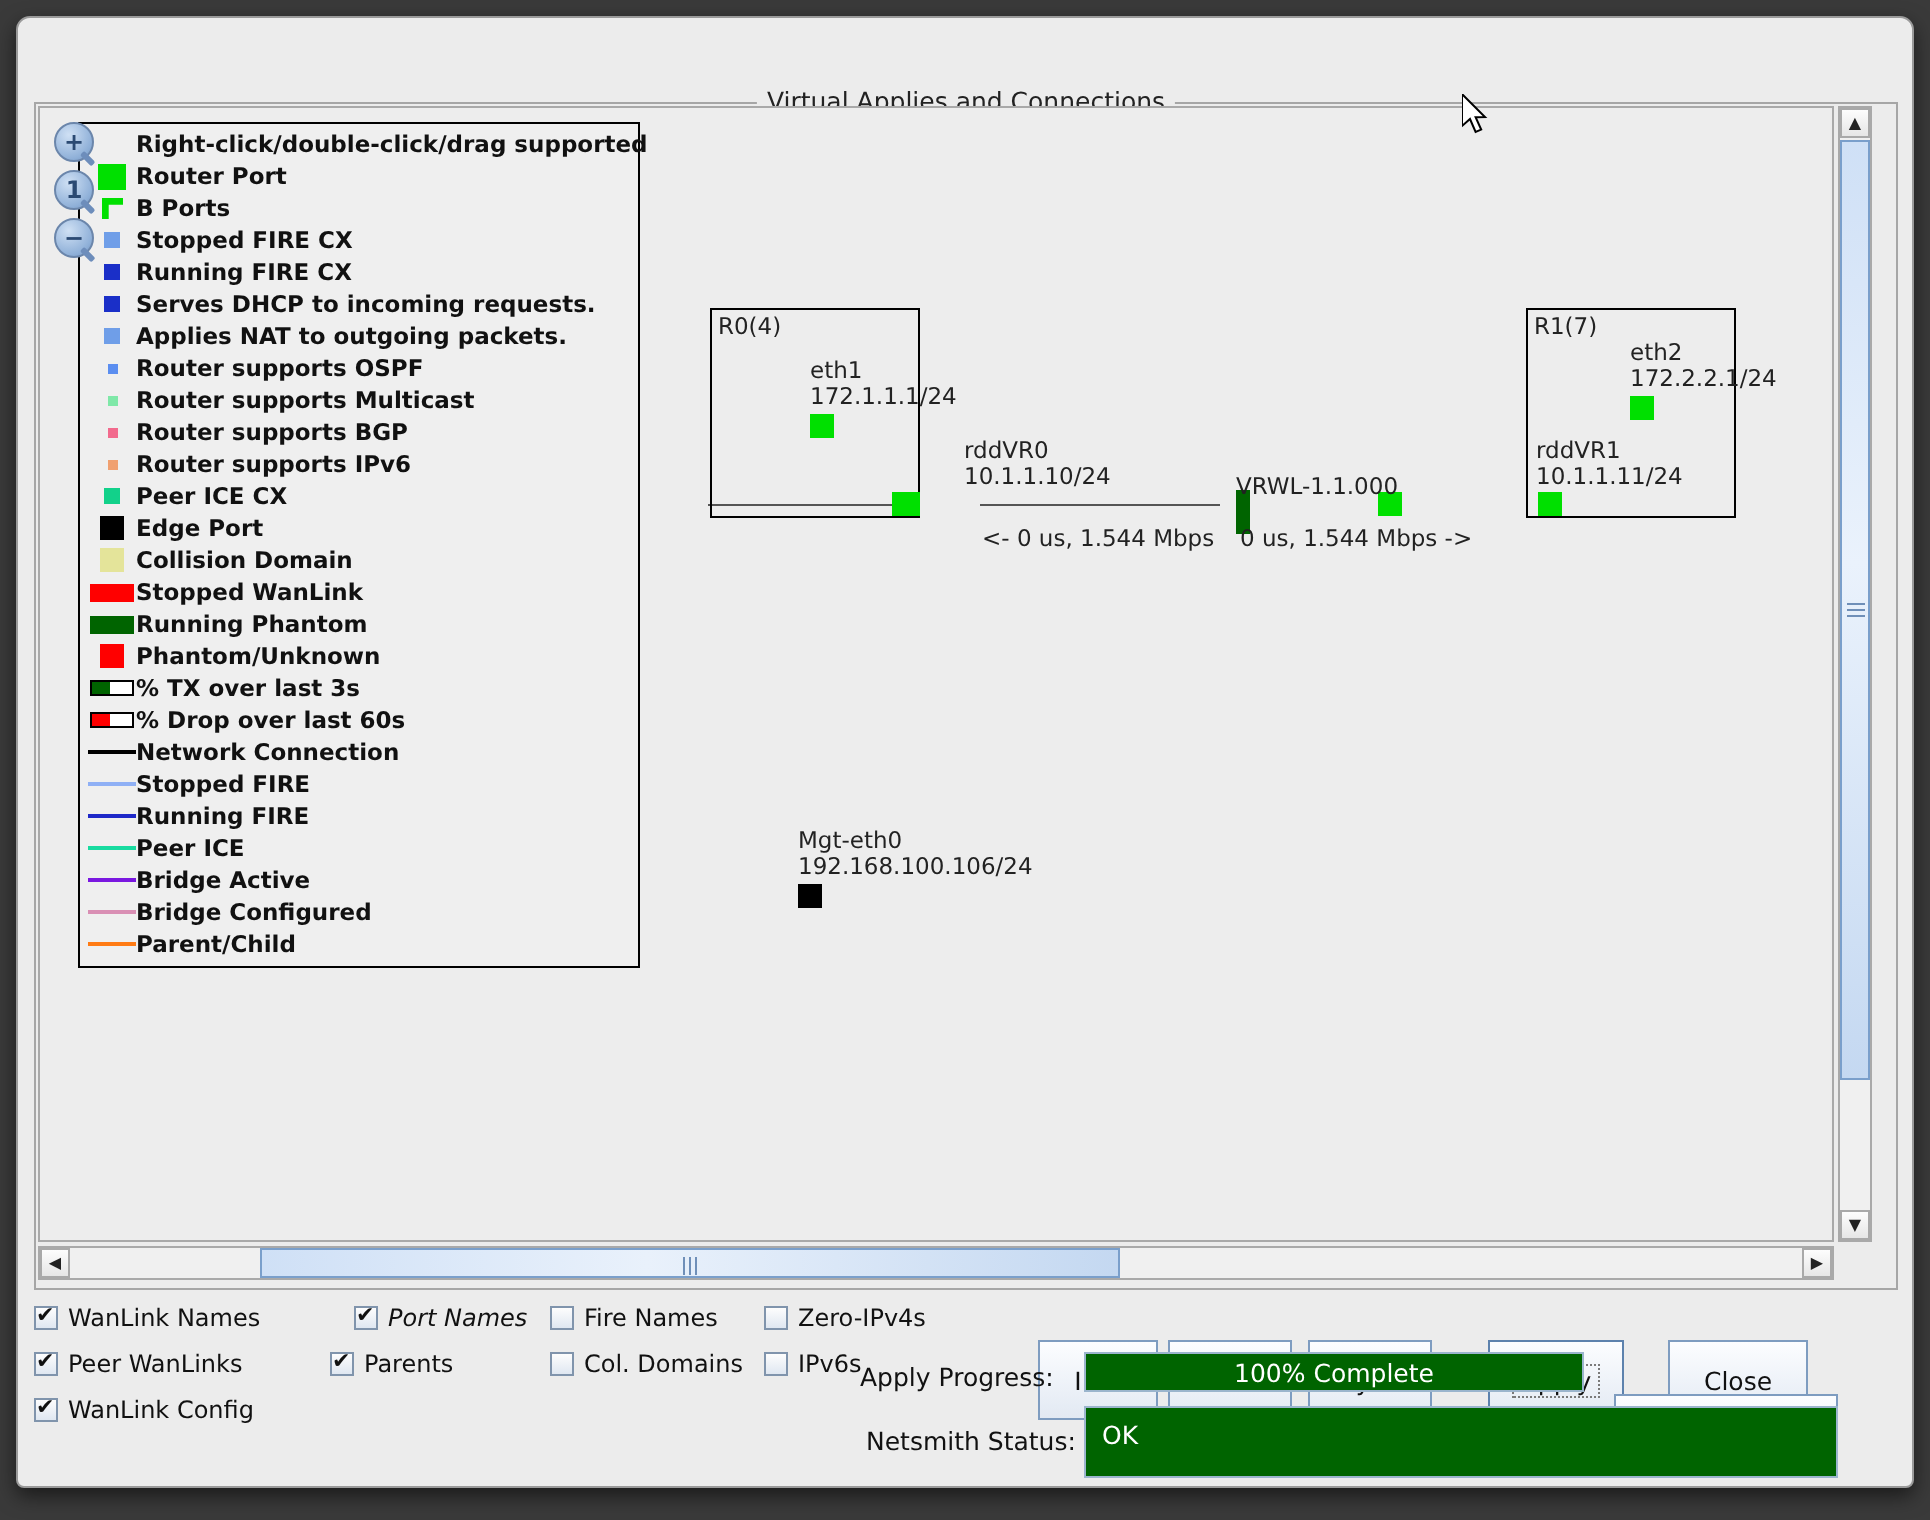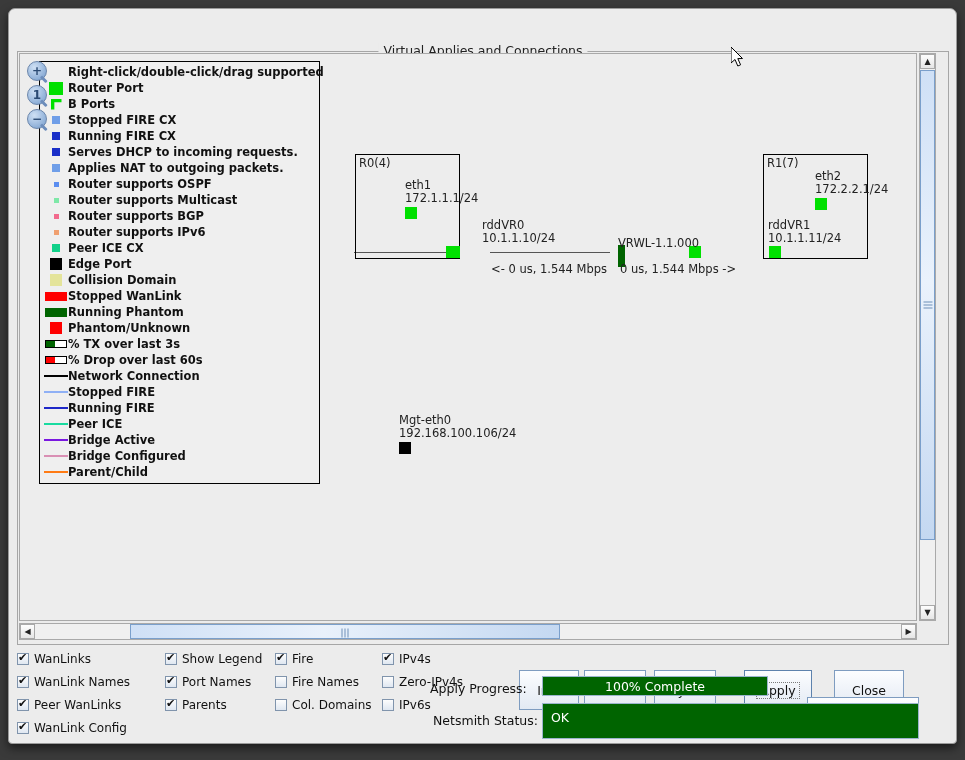--- a/index.html
+++ b/index.html
@@ -473,41 +473,23 @@
           </div>
       </div>
     </div>
   </div>
 
   <div id="bottom">
     <div id="checkbox-grid" style="position:absolute;left:0;top:0;width:470px;">
         <div class="cb-row" style="position: relative;">
           <div class="cb" style="position: absolute; left: 0px;">
             <span class="box on"></span>
-            <span>WanLinks</span>
-          </div>
-          <div class="cb" style="position: absolute; left: 148px;">
-            <span class="box on"></span>
-            <span>Show Legend</span>
-          </div>
-          <div class="cb" style="position: absolute; left: 258px;">
-            <span class="box on"></span>
-            <span>Fire</span>
-          </div>
-          <div class="cb" style="position: absolute; left: 365px;">
-            <span class="box on"></span>
-            <span>IPv4s</span>
-          </div>
-        </div>
-        <div class="cb-row" style="position: relative;">
-          <div class="cb" style="position: absolute; left: 0px;">
-            <span class="box on"></span>
             <span>WanLink Names</span>
           </div>
-          <div class="cb" style="position: absolute; left: 148px;">
+          <div class="cb" style="position: absolute; left: 160px; font-style: italic;">
             <span class="box on"></span>
             <span>Port Names</span>
           </div>
           <div class="cb" style="position: absolute; left: 258px;">
             <span class="box"></span>
             <span>Fire Names</span>
           </div>
           <div class="cb" style="position: absolute; left: 365px;">
             <span class="box"></span>
             <span>Zero-IPv4s</span>
@@ -551,21 +533,21 @@
         </div>
         <div class="btn focused" style="left: 727px; top: 2px; width: 68px;">
           <span>Apply</span>
         </div>
         <div class="btn" style="left: 817px; top: 2px; width: 70px;">
           <span>Close</span>
         </div>
       </div>
 
     <div class="fieldlabel" style="left:413px; top:34px;">Apply Progress:</div>
-    <div class="progress" style="left:525px; top:29px; width:226px; height:20px;">
+    <div class="progress" style="left:525px; top:29px; width:250px; height:20px;">
       <span>100% Complete</span>
     </div>
 
     <div class="btn" style="left:790px; top:29px; width:112px;">
       <span>Cancel Apply</span>
     </div>
 
     <div class="fieldlabel" style="left:416px; top:66px;">Netsmith Status:</div>
     <div class="status-box" style="left:525px; top:56px; width:377px; height:36px;">
       <span>OK</span>

